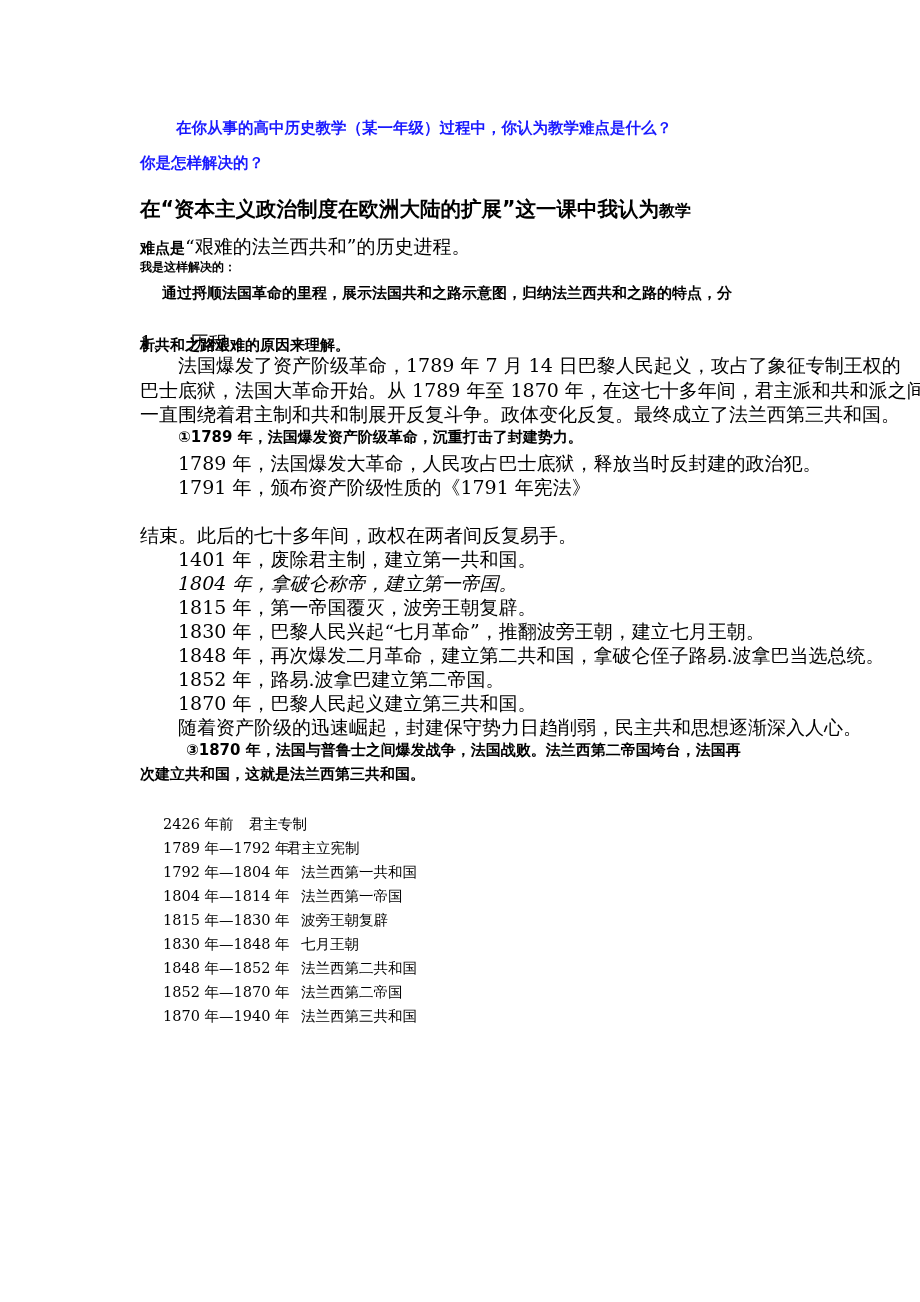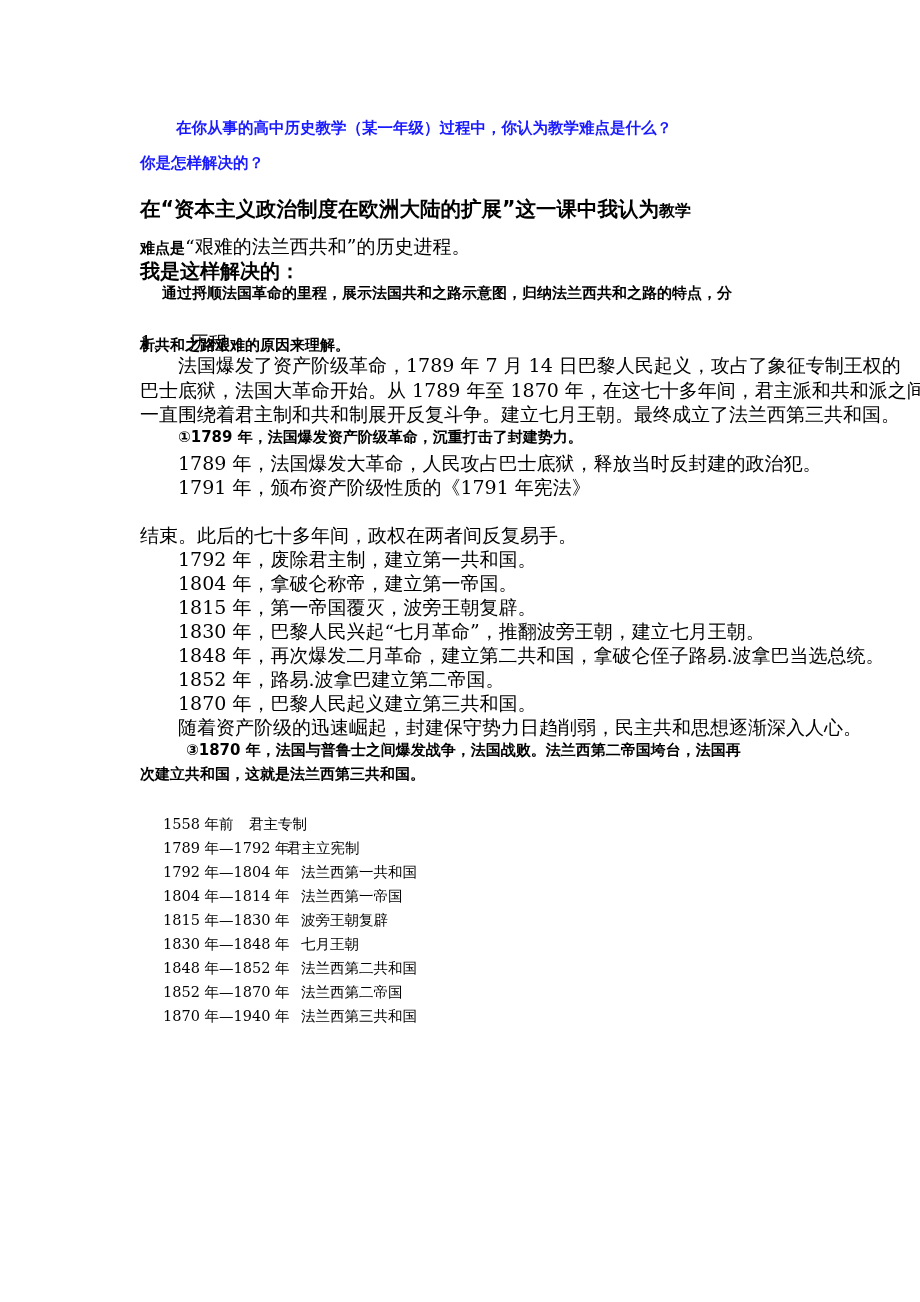--- a/index.html
+++ b/index.html
@@ -42,21 +42,21 @@
     font-size: 16px;
   }
   .b {
     font-family: "DejaVu Sans", "Liberation Sans", sans-serif;
     font-weight: bold;
     font-size: 15px;
   }
   .bb {
     font-family: "DejaVu Sans", "Liberation Sans", sans-serif;
     font-weight: bold;
-    font-size: 20px;
+    font-size: 12px;
   }
   .n {
     font-family: "DejaVu Serif", "Liberation Serif", serif;
     font-size: 19px;
   }
   .tl {
     font-family: "DejaVu Serif", "Liberation Serif", serif;
     font-size: 14.5px;
     position: absolute;
     white-space: nowrap;
@@ -85,43 +85,43 @@
 
   <div class="line b" style="left:162px; top:286px;">通过捋顺法国革命的里程，展示法国共和之路示意图，归纳法兰西共和之路的特点，分</div>
   <div class="line b" style="left:140px; top:310px;margin-top:28px;">析共和之路艰难的原因来理解。</div>
 
   <div class="line n" style="left:140px; top:333px;">
     <span>1、</span>&nbsp;&nbsp;&nbsp;<span>历程</span>
   </div>
 
   <div class="line n" style="left:178px; top:356px;">法国爆发了资产阶级革命，1789 年 7 月 14 日巴黎人民起义，攻占了象征专制王权的</div>
   <div class="line n" style="left:140px; top:381px;">巴士底狱，法国大革命开始。从 1789 年至 1870 年，在这七十多年间，君主派和共和派之间</div>
-  <div class="line n" style="left:140px; top:405px;">一直围绕着君主制和共和制展开反复斗争。建立七月王朝。最终成立了法兰西第三共和国。</div>
+  <div class="line n" style="left:140px; top:405px;">一直围绕着君主制和共和制展开反复斗争。政体变化反复。最终成立了法兰西第三共和国。</div>
 
   <div class="line b" style="left:178px; top:430px;">①1789 年，法国爆发资产阶级革命，沉重打击了封建势力。</div>
   <div class="line n" style="left:178px; top:454px;">1789 年，法国爆发大革命，人民攻占巴士底狱，释放当时反封建的政治犯。</div>
   <div class="line n" style="left:178px; top:478px;">1791 年，颁布资产阶级性质的《1791 年宪法》</div>
 
   <div class="line n" style="left:140px; top:526px;">结束。此后的七十多年间，政权在两者间反复易手。</div>
 
-  <div class="line n" style="left:178px; top:550px;">1792 年，废除君主制，建立第一共和国。</div>
-  <div class="line n" style="left:178px; top:574px;">1804 年，拿破仑称帝，建立第一帝国。</div>
+  <div class="line n" style="left:178px; top:550px;">1401 年，废除君主制，建立第一共和国。</div>
+  <div class="line n" style="left:178px; top:574px;font-style:italic;">1804 年，拿破仑称帝，建立第一帝国。</div>
   <div class="line n" style="left:178px; top:598px;">1815 年，第一帝国覆灭，波旁王朝复辟。</div>
   <div class="line n" style="left:178px; top:622px;">1830 年，巴黎人民兴起“七月革命”，推翻波旁王朝，建立七月王朝。</div>
   <div class="line n" style="left:178px; top:646px;">1848 年，再次爆发二月革命，建立第二共和国，拿破仑侄子路易.波拿巴当选总统。</div>
   <div class="line n" style="left:178px; top:670px;">1852 年，路易.波拿巴建立第二帝国。</div>
   <div class="line n" style="left:178px; top:694px;">1870 年，巴黎人民起义建立第三共和国。</div>
   <div class="line n" style="left:178px; top:718px;">随着资产阶级的迅速崛起，封建保守势力日趋削弱，民主共和思想逐渐深入人心。</div>
 
   <div class="line b" style="left:186px; top:743px;">③1870 年，法国与普鲁士之间爆发战争，法国战败。法兰西第二帝国垮台，法国再</div>
   <div class="line b" style="left:140px; top:767px;">次建立共和国，这就是法兰西第三共和国。</div>
 
   <div>
     <div class="tl" style="left:163px; top:815px;">
-      <span class="period first">1558 年前</span><span>君主专制</span>
+      <span class="period first">2426 年前</span><span>君主专制</span>
     </div>
     <div class="tl" style="left:163px; top:839px;">
       <span class="period second">1789 年—1792 年</span><span>君主立宪制</span>
     </div>
     <div class="tl" style="left:163px; top:863px;">
       <span class="period">1792 年—1804 年</span><span>法兰西第一共和国</span>
     </div>
     <div class="tl" style="left:163px; top:887px;">
       <span class="period">1804 年—1814 年</span><span>法兰西第一帝国</span>
     </div>

